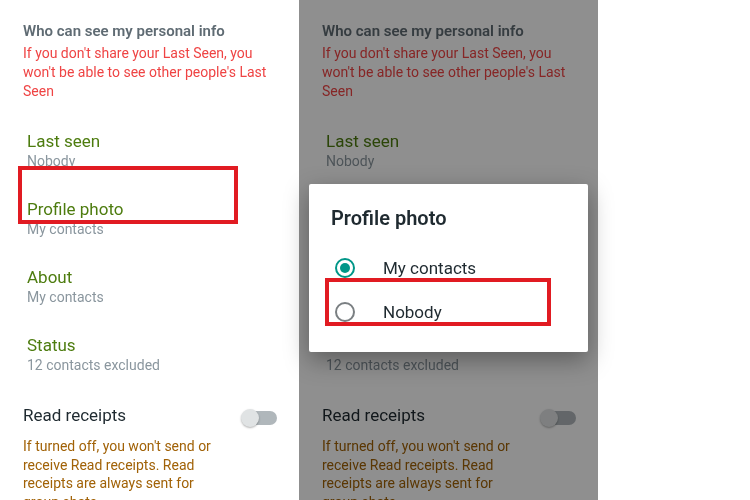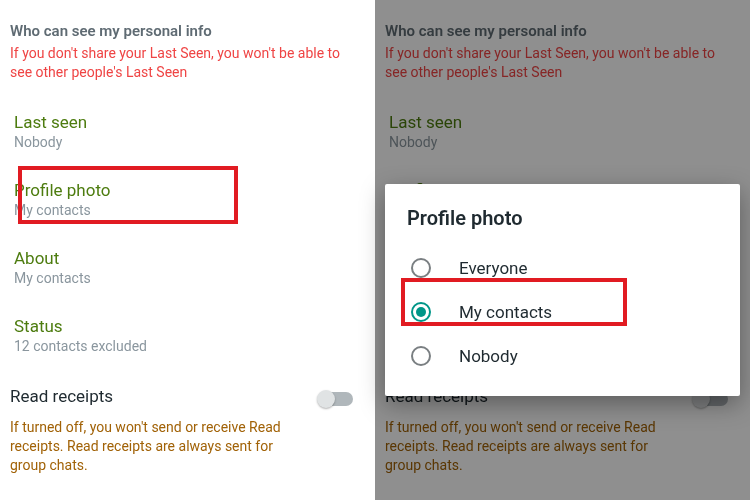--- a/index.html
+++ b/index.html
@@ -1,18 +1,18 @@
 <!DOCTYPE html>
 <html><head>
 <meta charset="utf-8">
 <style>
   * { box-sizing: border-box; margin: 0; padding: 0; }
   html, body { width: 750px; height: 500px; font-family: Roboto, "Helvetica Neue", Arial, sans-serif; }
   body { display: flex; overflow: hidden; }
-  .pane { width: 375px; height: 500px; background: #ffffff; position: relative; padding: 22px 22px 0 10px; }
+  .pane { width: 299px; height: 500px; background: #ffffff; position: relative; padding: 22px 22px 0 23px; }
   .right .overlay { position: absolute; inset: 0; background: rgba(0,0,0,0.44); z-index: 2; pointer-events: none; }
   .section-title { font-size: 15px; font-weight: 600; color: #5f6b73; }
   .section-sub { font-size: 14px; color: #ef4444; margin-top: 4px; line-height: 1.35; }
   .item { margin-top: 30px; padding-left: 4px; }
   .item .lbl { font-size: 17px; color: #4d7c0f; }
   .item .val { font-size: 14px; color: #8a969e; margin-top: 2px; }
   .hl { border: 4px solid #e11b22; position: absolute; pointer-events: none; }
   .toggle { width: 34px; height: 14px; border-radius: 7px; background: #b0b7bb; display: inline-block; position: relative; vertical-align: middle; }
   .toggle::after { content: ""; position: absolute; width: 18px; height: 18px; border-radius: 50%; background: #e0e3e4; top: -2px; left: -2px; box-shadow: 0 1px 2px rgba(0,0,0,0.3); }
   .read-row { display: flex; align-items: flex-start; gap: 12px; margin-top: 32px; }
@@ -93,24 +93,20 @@
       <div class="lbl">Read receipts</div>
       <div class="sub">If turned off, you won't send or receive Read receipts. Read receipts are always sent for group chats.</div>
     </div>
     <span class="toggle" style="margin-top:6px;"></span>
   </div>
 
   <div class="overlay"></div>
 
   <div class="dialog">
     <div class="dtitle">Profile photo</div>
-    <div class="opt">
-      <span class="radio"></span>
-      <span class="olbl">Everyone</span>
-    </div>
     <div class="opt sel">
       <span class="radio"></span>
       <span class="olbl">My contacts</span>
     </div>
     <div class="opt">
       <span class="radio"></span>
       <span class="olbl">Nobody</span>
     </div>
     <div class="hl" style="top:94px; left:16px; width:226px; height:48px;"></div>
   </div>

